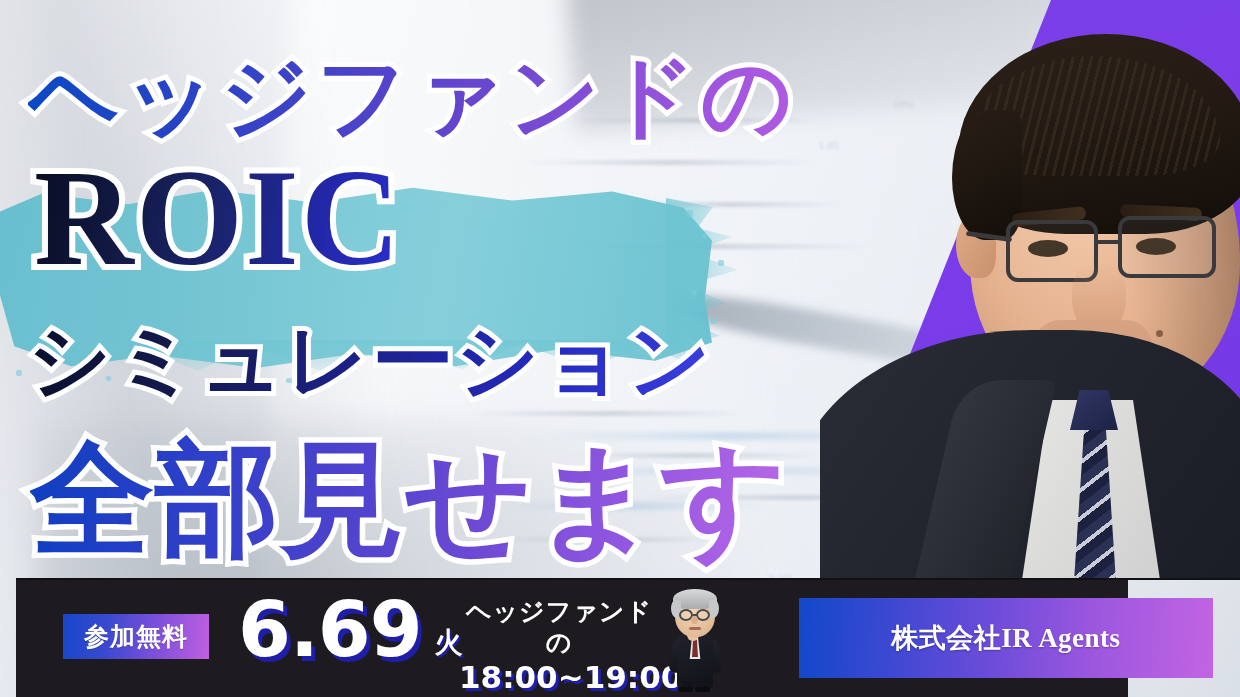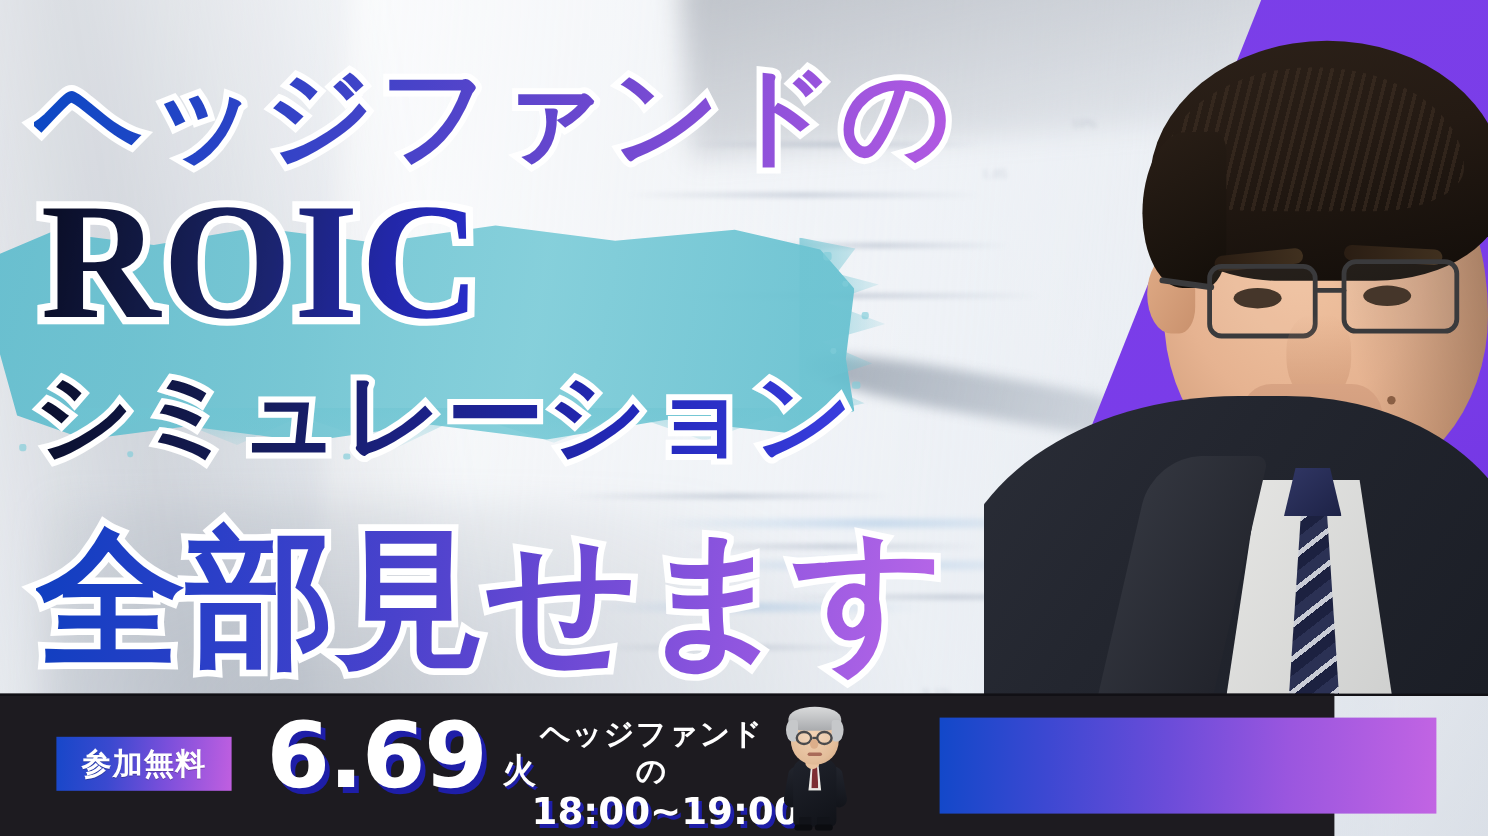--- a/index.html
+++ b/index.html
@@ -227,32 +227,32 @@
 
   .l1{ left:28px; top:36px; font-size:90px; letter-spacing:4px;
        font-family:"DejaVu Sans","Liberation Sans",sans-serif;}
   .l1-fill{ background-image:linear-gradient(95deg,#0b49c4 0%,#2a43c6 22%,#4a43c9 42%,#6b47cf 60%,#8e51da 78%,#b35ae2 100%); }
 
   .l2{ left:34px; top:138px; font-size:138px; letter-spacing:2px;
        font-family:"Liberation Serif","DejaVu Serif",serif;}
   .l2-fill{ background-image:linear-gradient(100deg,#090c22 0%,#121a45 26%,#1b2470 52%,#2227a8 76%,#2a2fd0 100%); }
   .l2.outline{-webkit-text-stroke:12px #ffffff;}
 
-  .l3{ left:28px; top:292px; font-size:82px; letter-spacing:2px;
+  .l3{ left:28px; top:306px; font-size:82px; letter-spacing:2px;
        font-family:"DejaVu Sans","Liberation Sans",sans-serif;}
   .l3-fill{ background-image:linear-gradient(95deg,#0a0f2c 0%,#141b52 24%,#1c228c 50%,#2429bc 74%,#3a3fe0 100%); }
 
   .l4{ left:30px; top:418px; font-size:124px; letter-spacing:1px;
        font-family:Liberation Sans, sans-serif;}
   .l4-fill{ background-image:linear-gradient(96deg,#0f3fc0 0%,#2b3fc8 20%,#4a42cc 40%,#6b49d4 58%,#8e55df 76%,#b967e8 100%); }
   .l4.outline{-webkit-text-stroke:11px #ffffff;}
 
   
   .footer{
-    position:absolute;left:0;bottom:0;width:1112px;height:119px;background:#1d1b20;
+    position:absolute;left:16px;bottom:0;width:1112px;height:119px;background:#1d1b20;
   }
   .footer-top-edge{
     position:absolute;left:0;top:0;width:1240px;height:2px;background:#111015;
   }
   .badge{
     position:absolute;left:47px;top:36px;width:146px;height:45px;
     background:linear-gradient(95deg,#1747c9 0%,#3a49cf 30%,#7a4fdb 62%,#c05fe0 100%);
     display:flex;align-items:center;justify-content:center;
   }
   .badge span{
@@ -475,16 +475,17 @@
       <div class="m-hairL"></div>
       <div class="m-hairR"></div>
       <div class="m-glass m-glassL"></div>
       <div class="m-glass m-glassR"></div>
       <div class="m-gbridge"></div>
       <div class="m-nose"></div>
       <div class="m-mouth"></div>
     </div>
 
     <div class="speaker">
+      <div class="sp-1">株式会社IR Agents</div>
     </div>
   </div>
 
 </div>
 
 </body></html>

